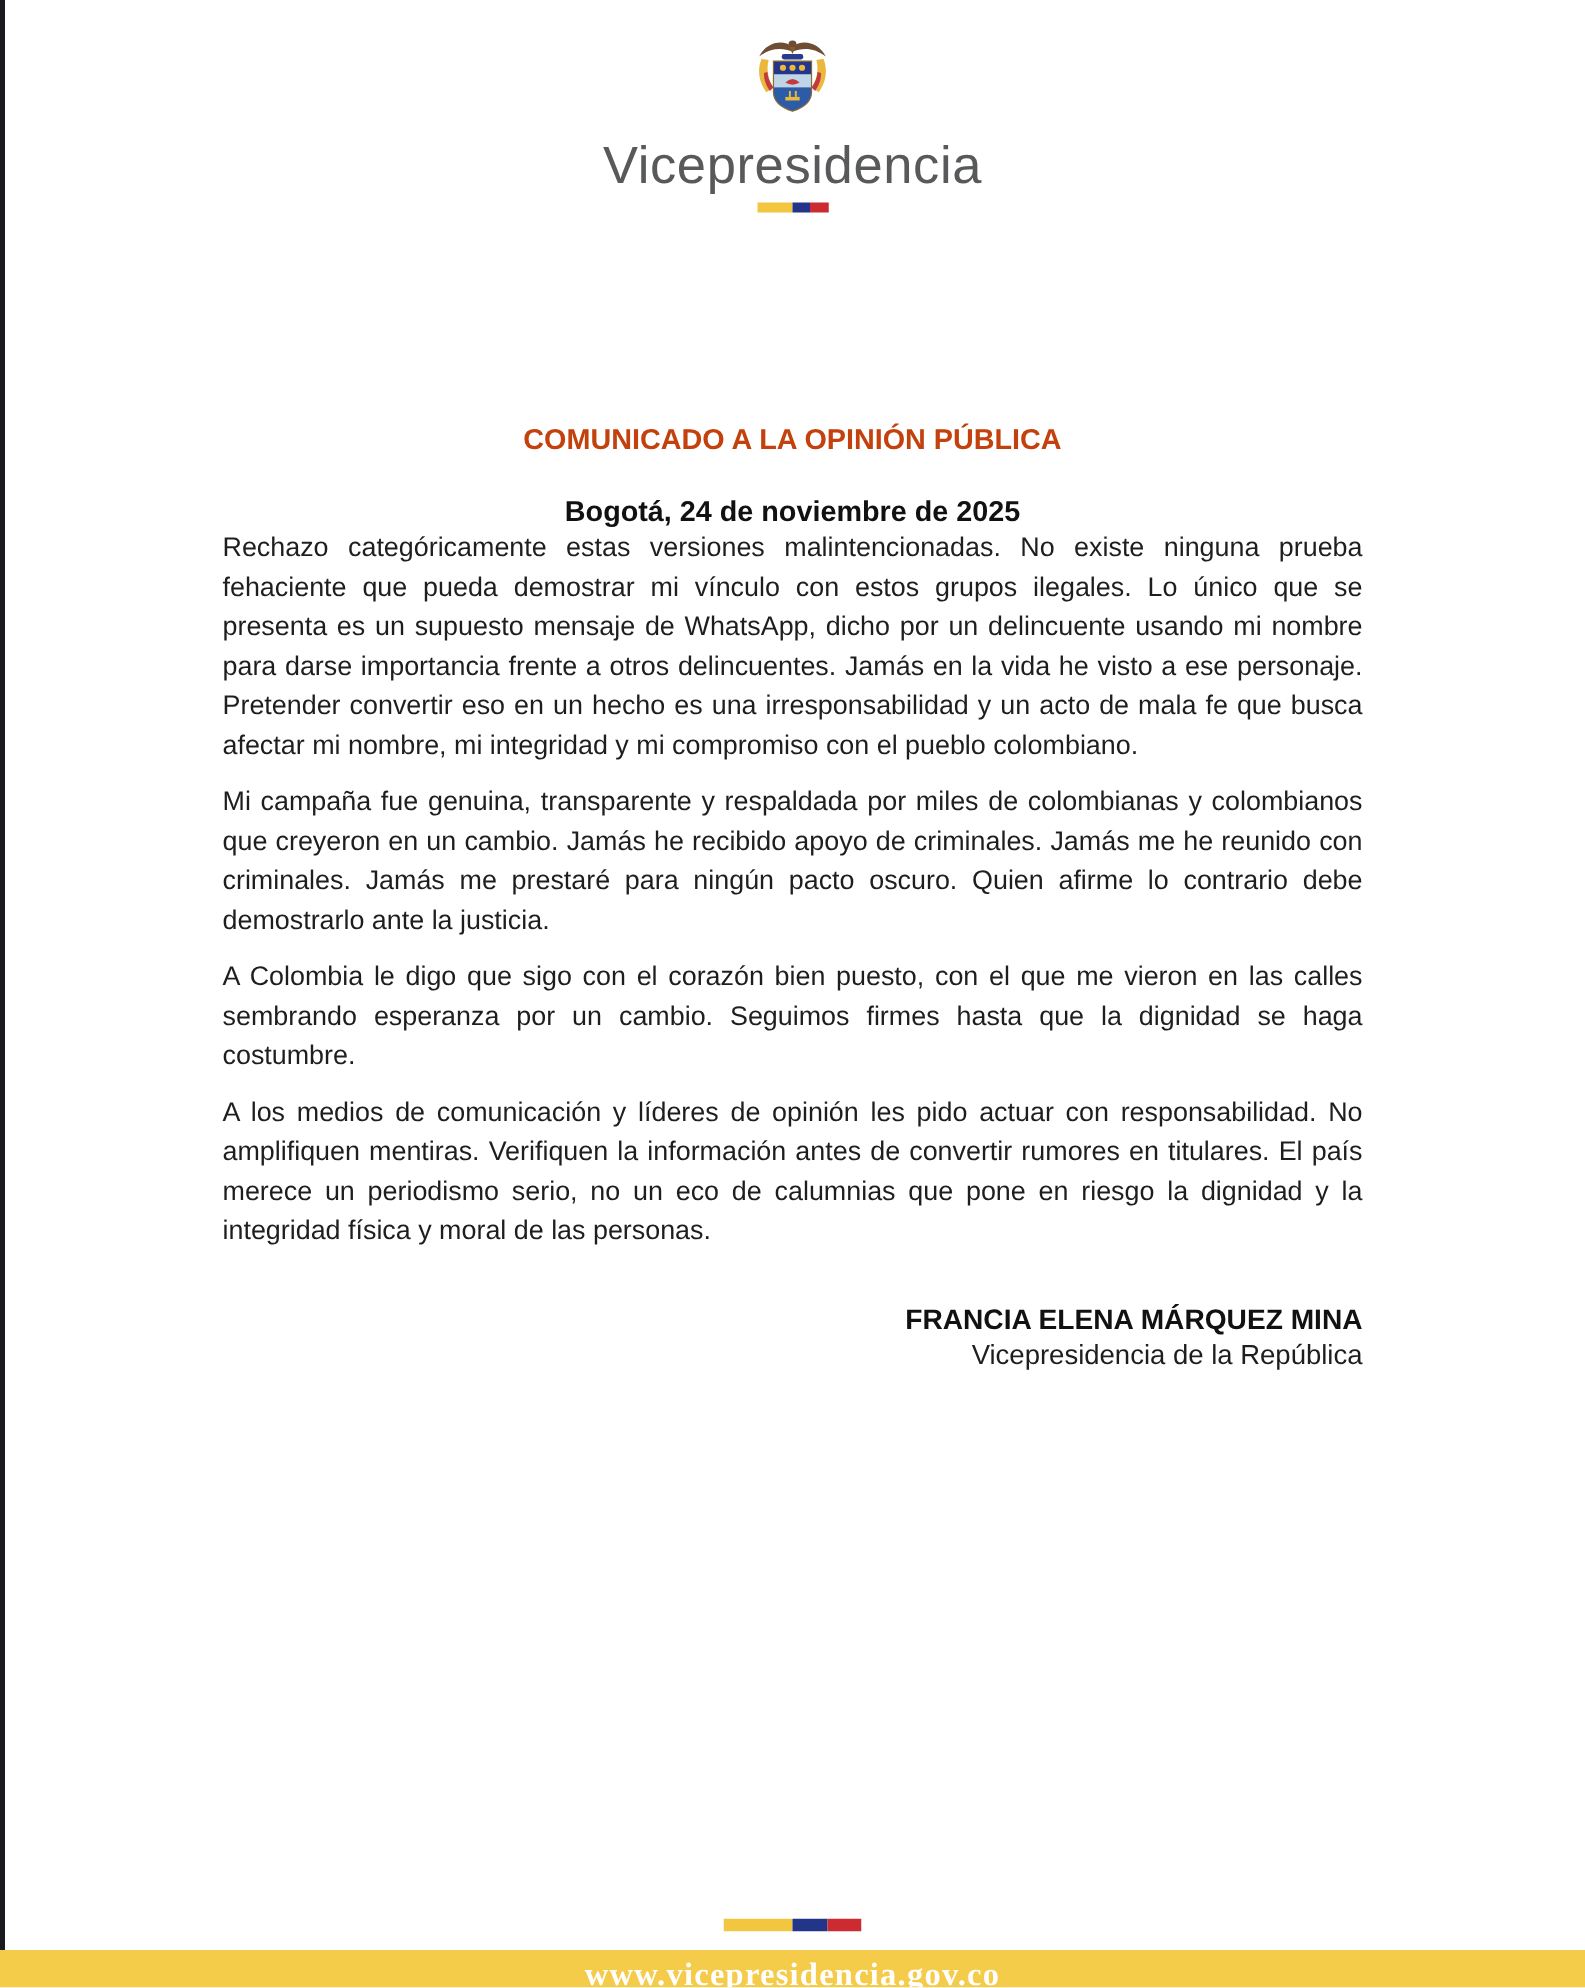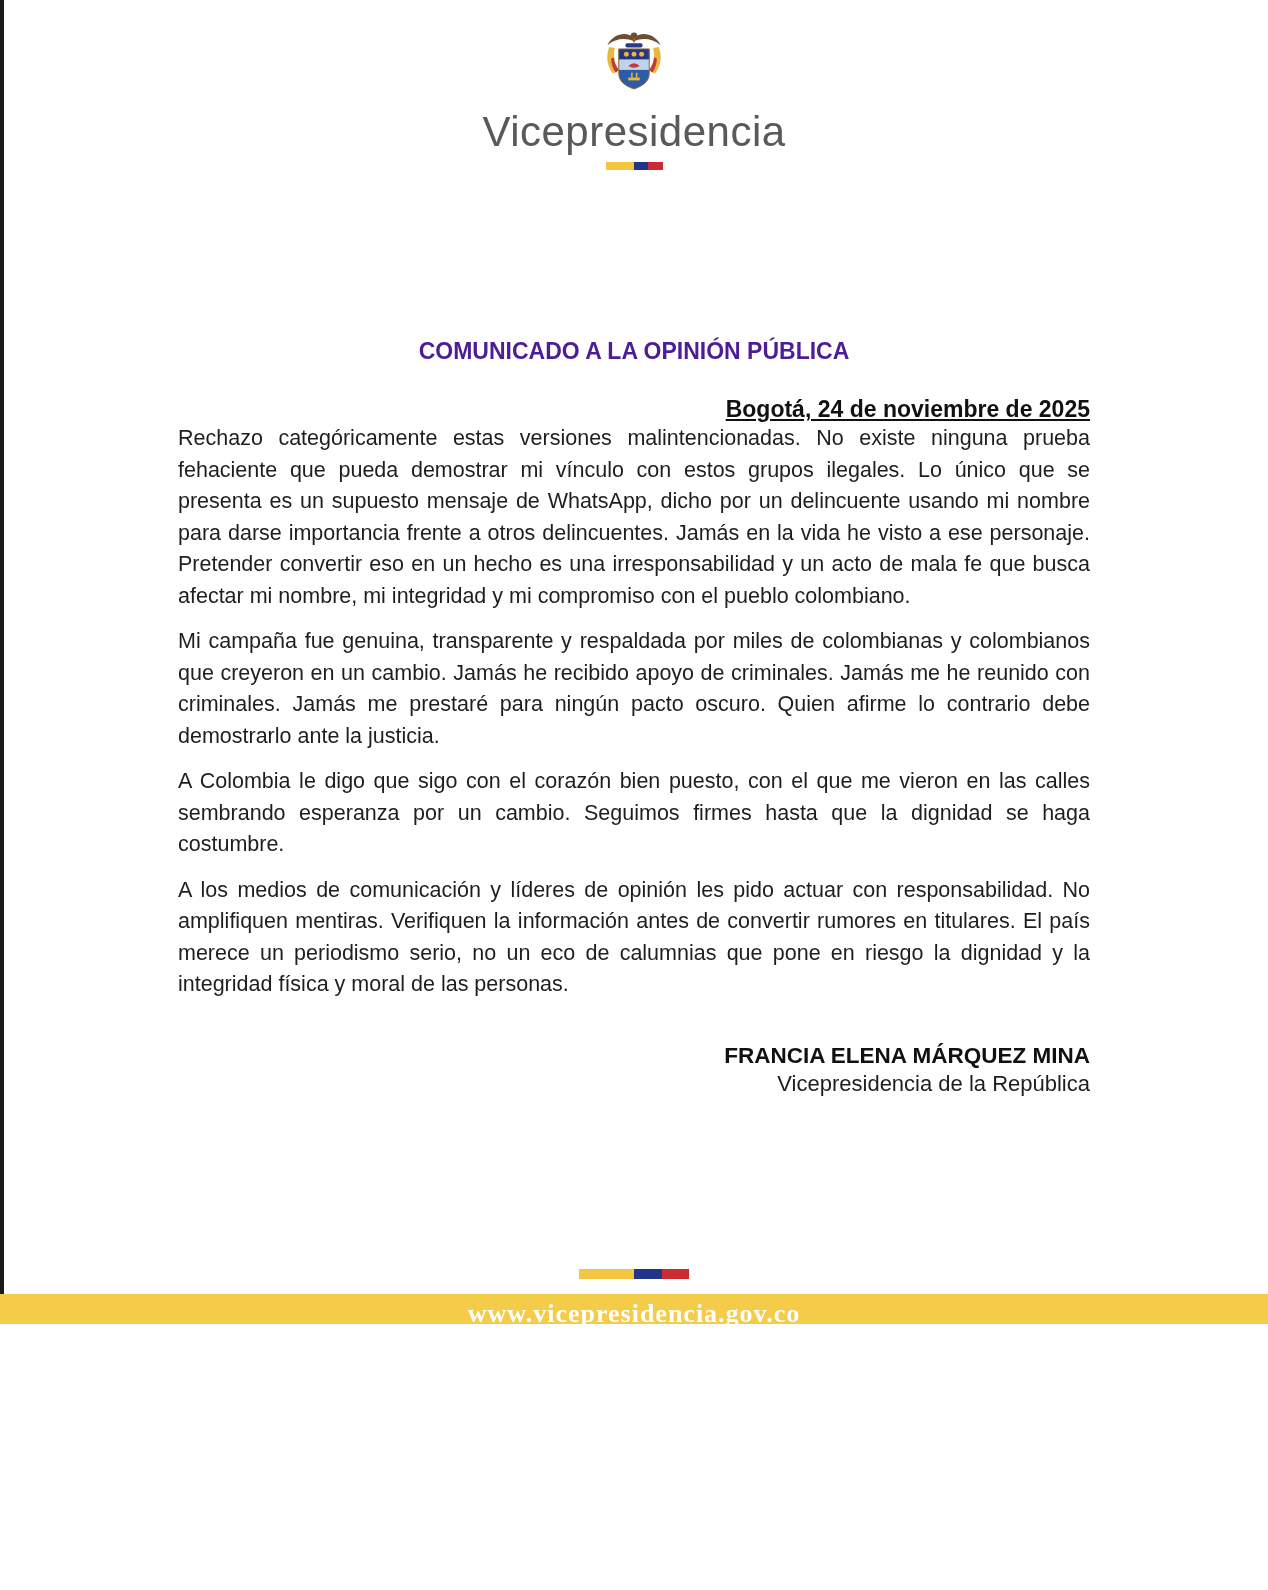--- a/index.html
+++ b/index.html
@@ -16,21 +16,21 @@
   *{box-sizing:border-box;}
   html,body{margin:0;padding:0;}
   body{
     background:#ffffff;
     font-family:"Liberation Sans", sans-serif;
     color:var(--text-color,#1E1E1E);
   }
   .page{
     position:relative;
     width:1268px;
-    height:1324px;
+    height:1590px;
     margin:0 auto;
     background:var(--page-bg,#fff);
     overflow:hidden;
   }
   .edge-strip{
     position:absolute;
     left:0;top:0;
     width:4px;height:1560px;
     background:var(--edge-strip,#191A1E);
   }
@@ -64,30 +64,29 @@
   .content{
     width:912px;
     margin:0 auto;
   }
   .doc-title{
     margin:168px 0 0 0;
     text-align:center;
     font-size:23px;
     line-height:27px;
     font-weight:bold;
-    color:#4c1d95;
+    color:#c2410c;
   }
   .doc-date{
     margin:31px 0 0 0;
-    text-align:right;
+    text-align:center;
     font-size:23px;
     line-height:27px;
     font-weight:bold;
     color:#111;
-    text-decoration:underline;
   }
   .doc-par{
     margin:0 0 14px 0;
     font-size:21.5px;
     line-height:31.5px;
     text-align:justify;
     color:var(--text-color,#1E1E1E);
   }
   .doc-par.first{margin-top:30px;}
   .signature{

